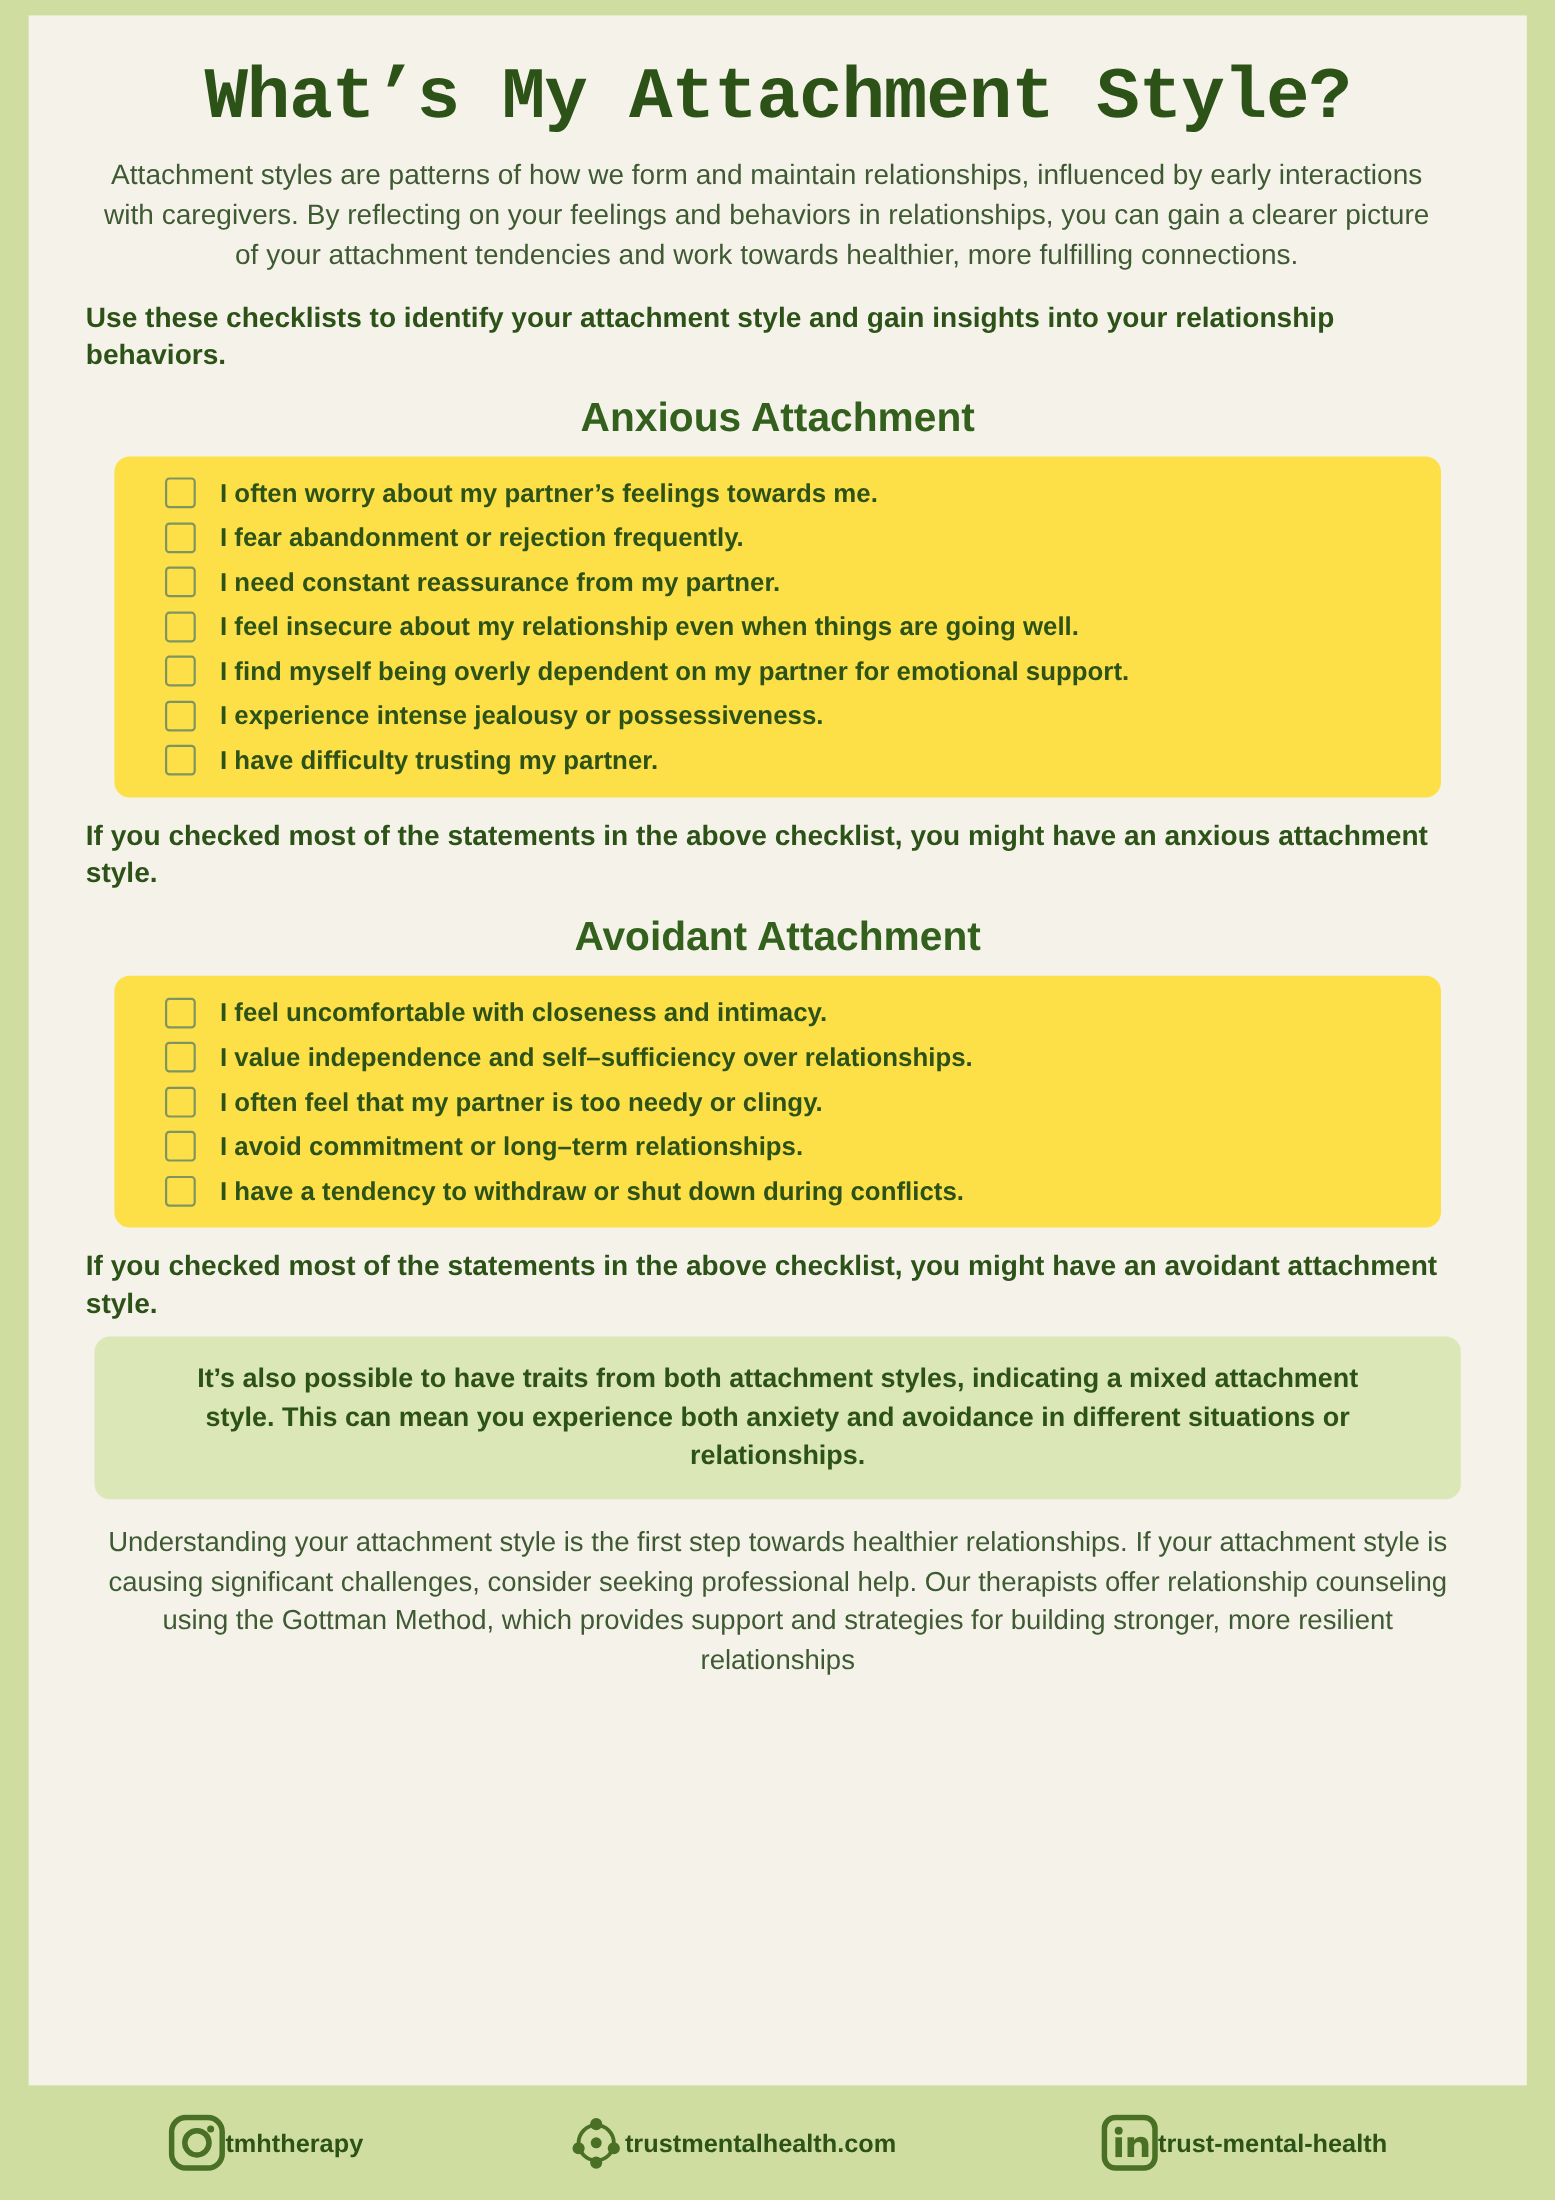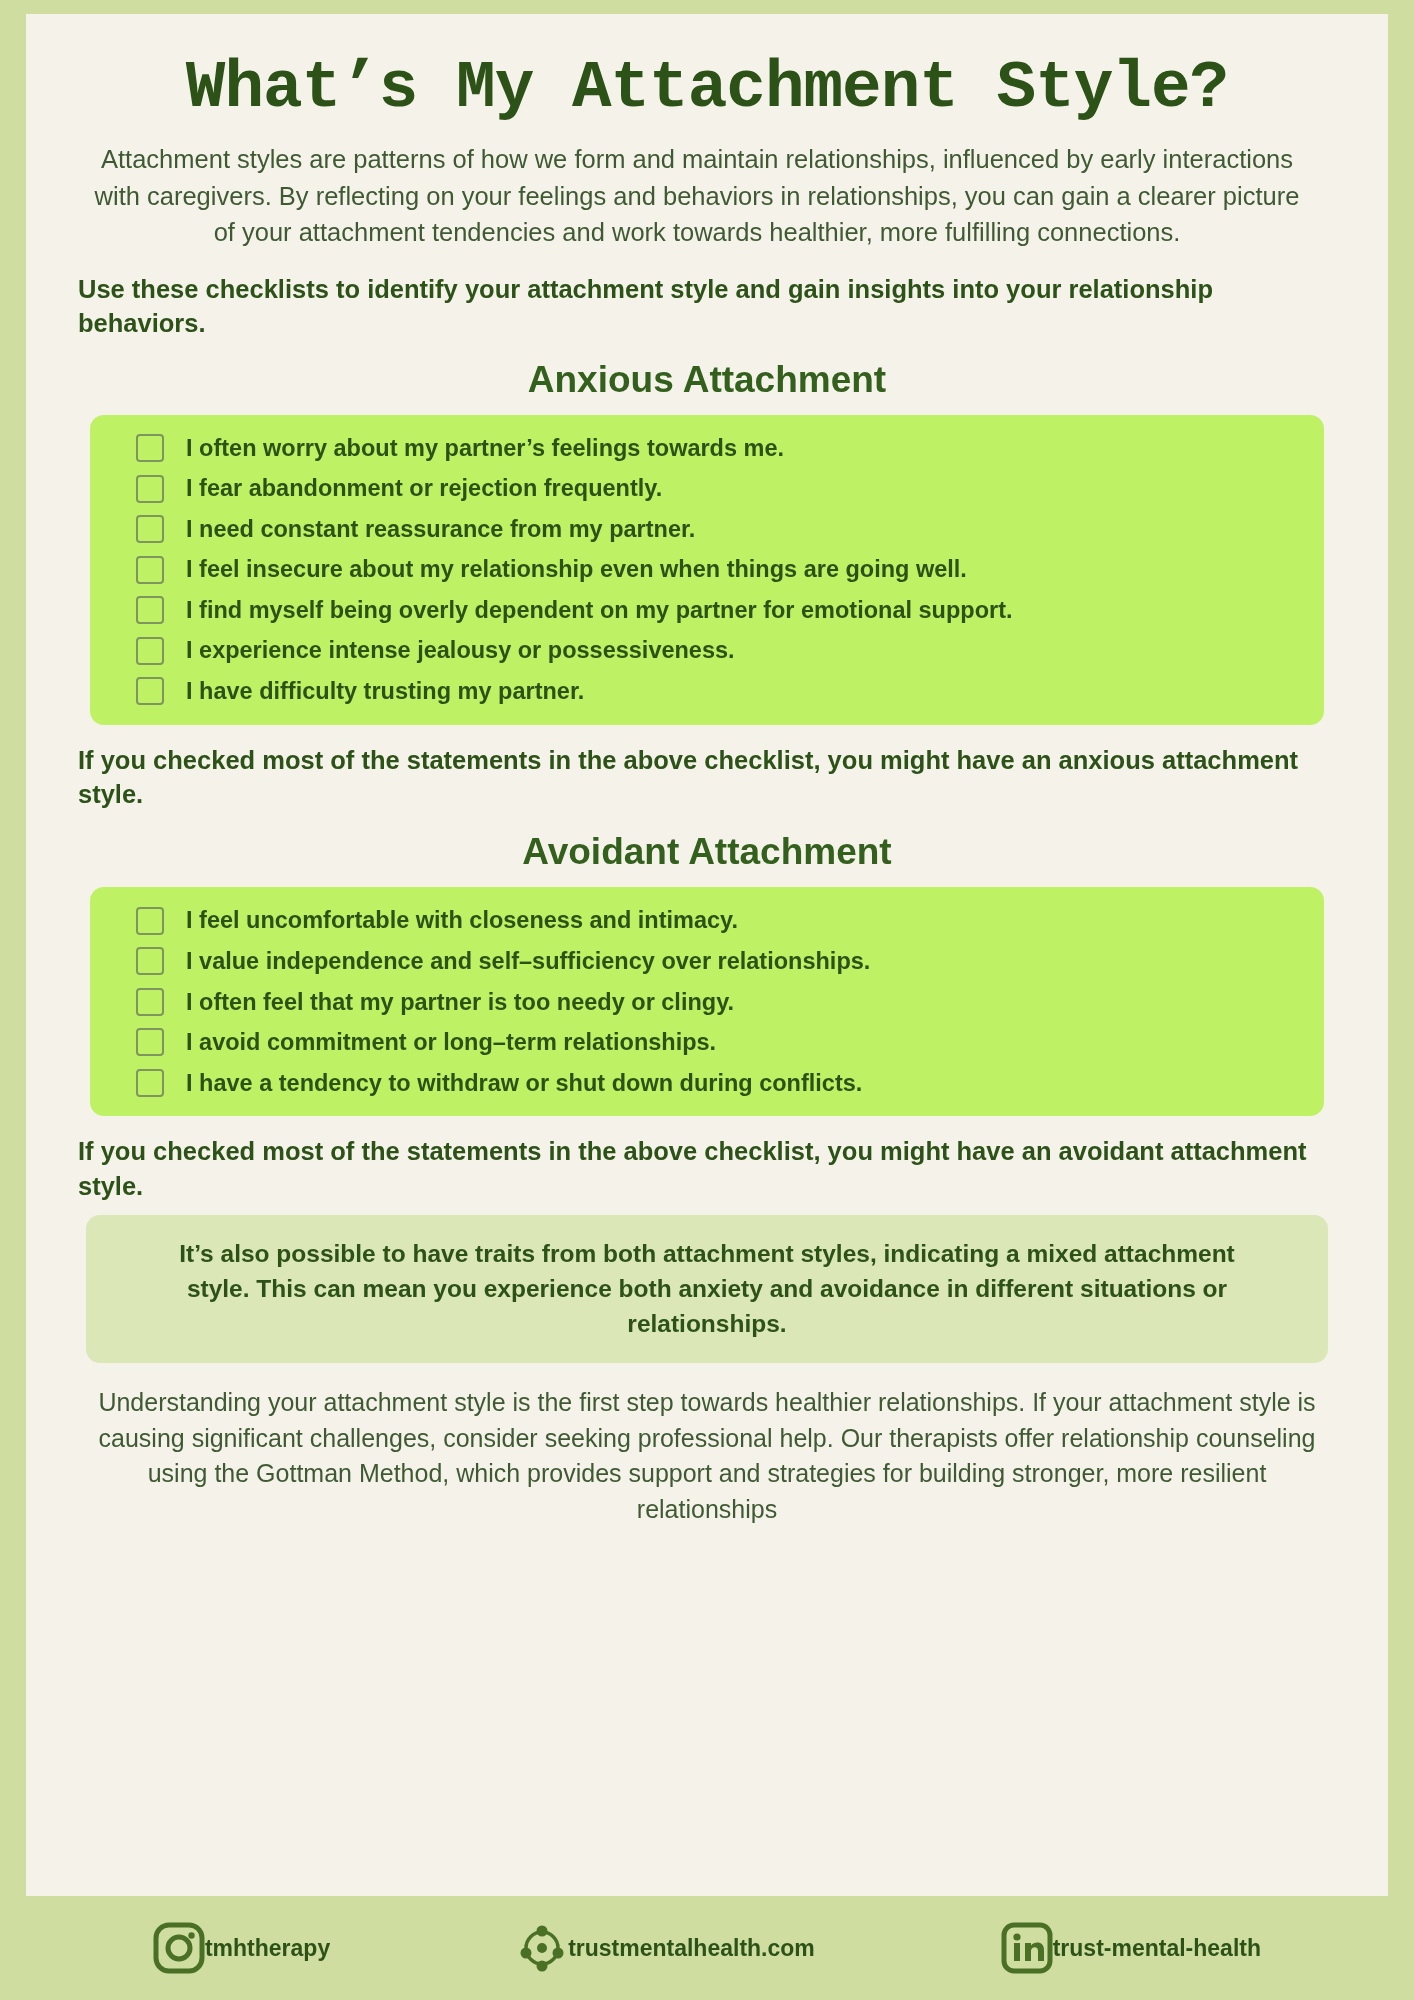--- a/index.html
+++ b/index.html
@@ -55,24 +55,24 @@
     margin: 0 14px 10px 14px;
   }
   .section-title {
     text-align: center;
     color: #33601c;
     font-size: 37px;
     font-weight: bold;
     margin: 8px 0 14px 0;
   }
   .checklist {
-    background: #bef264;
+    background: #fde047;
     border-radius: 14px;
     padding: 18px 20px 18px 24px;
-    margin: 0 26px;
+    margin: 0 40px;
   }
   .check-row {
     display: flex;
     align-items: center;
     margin: 0 0 10px 0;
   }
   .check-row:last-child { margin-bottom: 0; align-items: center; }
   .checkbox {
     width: 24px;
     height: 24px;

